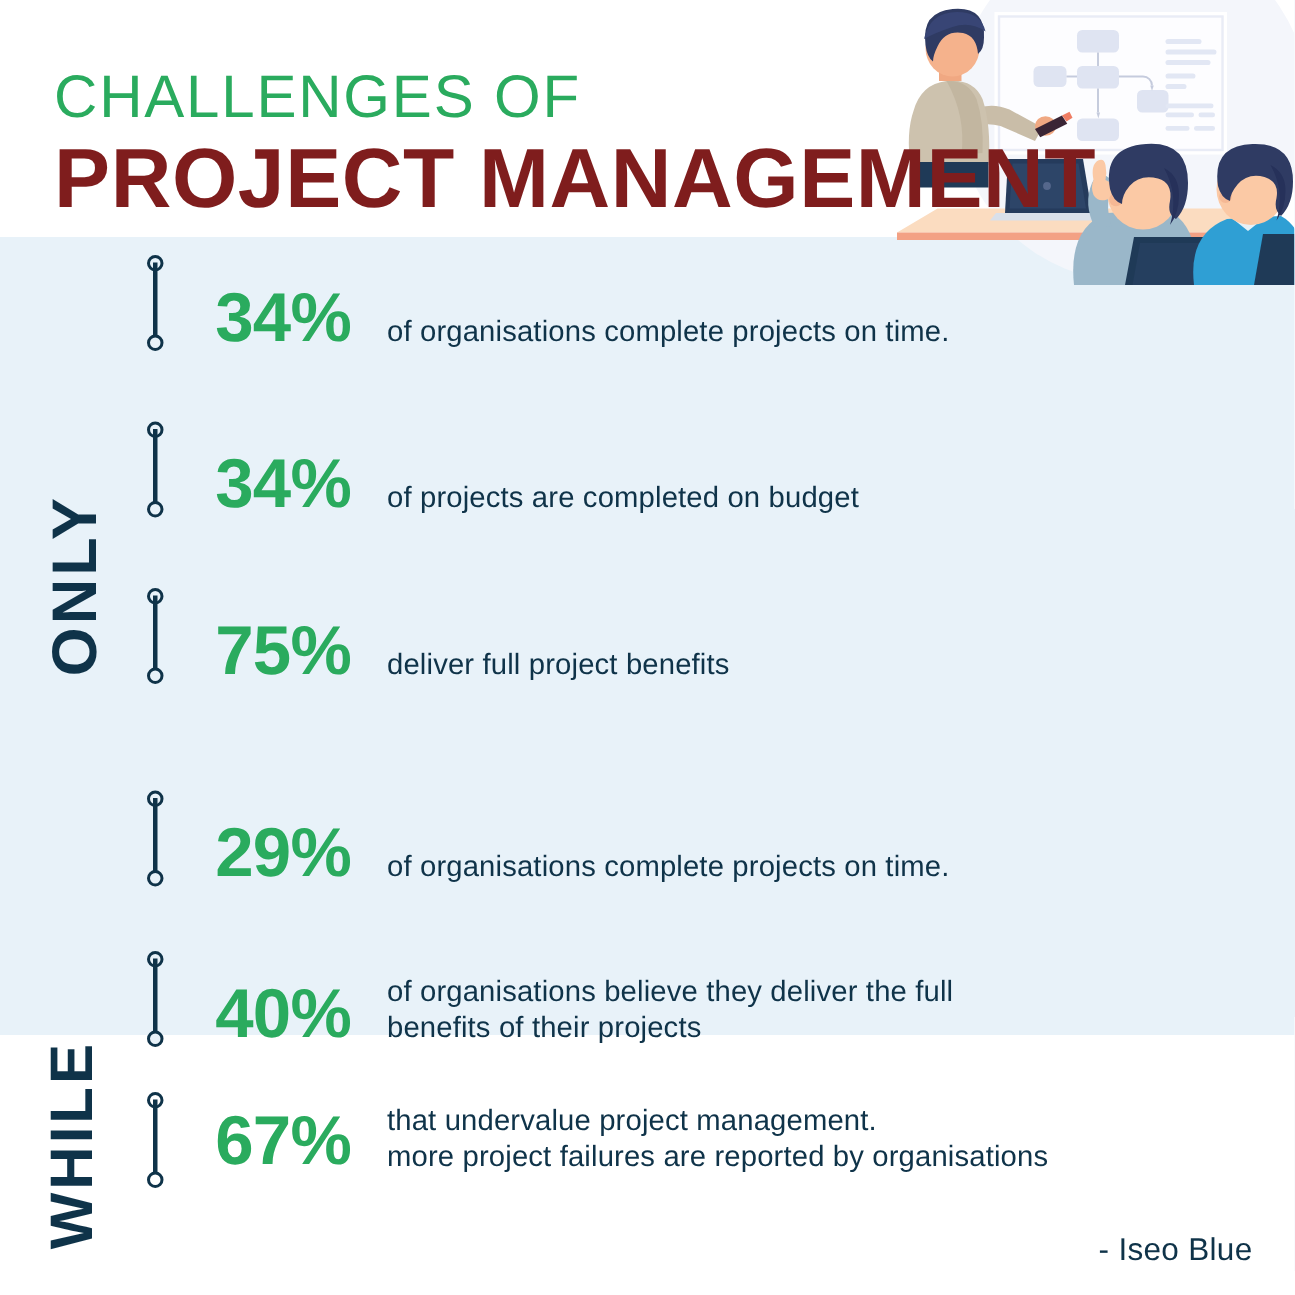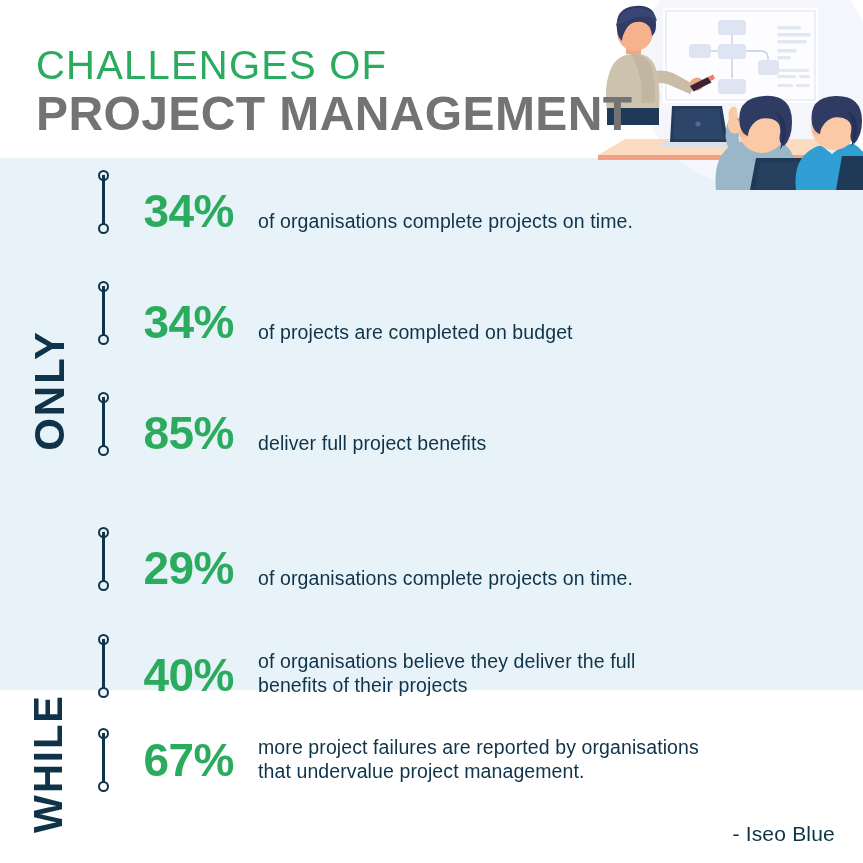--- a/index.html
+++ b/index.html
@@ -22,21 +22,21 @@
     background:#ffffff;
   }
 
   
   .header { position:absolute; left:36px; top:44px; z-index:5; }
   .title-line1 {
     font-size:40px; letter-spacing:1.2px; color:#2aab5e;
     font-weight:400; line-height:1.05; white-space:nowrap;
   }
   .title-line2 {
-    font-size:48px; letter-spacing:0.4px; color:#737373;
+    font-size:56px; letter-spacing:0.4px; color:#7f1d1d;
     font-weight:700; line-height:1.18; white-space:nowrap;
   }
 
   
   .illus { position:absolute; right:0; top:0; width:273px; height:190px; z-index:4; }
 
   
   .side-label {
     position:absolute;
     color:#0f3349; font-weight:700;
@@ -231,21 +231,21 @@
         <div>of projects are completed on budget</div>
       </div>
     </div>
 
     <div class="row r2">
       <div class="marker">
         <span class="ring top"></span>
         <span class="stem"></span>
         <span class="ring bot"></span>
       </div>
-      <div class="pct">85%</div>
+      <div class="pct">75%</div>
       <div class="desc">
         <div>deliver full project benefits</div>
       </div>
     </div>
 
     <div class="row r3">
       <div class="marker">
         <span class="ring top"></span>
         <span class="stem"></span>
         <span class="ring bot"></span>
@@ -272,20 +272,20 @@
   </div>
 
   <div class="row row-while on-white">
     <div class="marker">
       <span class="ring top"></span>
       <span class="stem"></span>
       <span class="ring bot"></span>
     </div>
     <div class="pct">67%</div>
     <div class="desc two-line">
+      <div>that undervalue project management.</div>
       <div>more project failures are reported by organisations</div>
-      <div>that undervalue project management.</div>
     </div>
   </div>
 
   <div class="attrib">- Iseo Blue</div>
 
 </div>
 
 </body></html>

